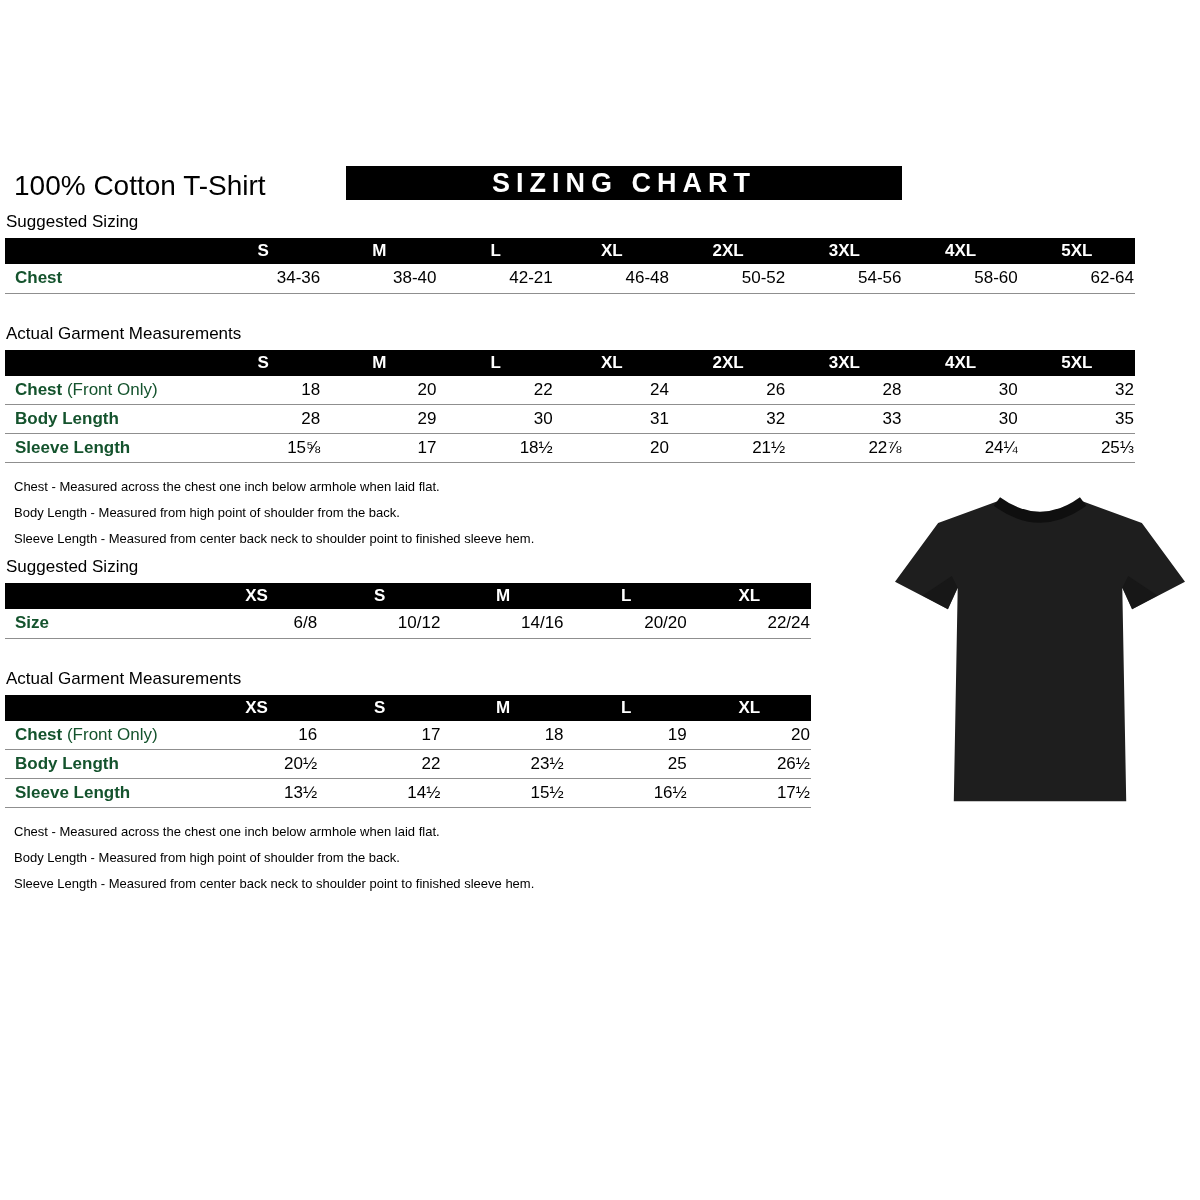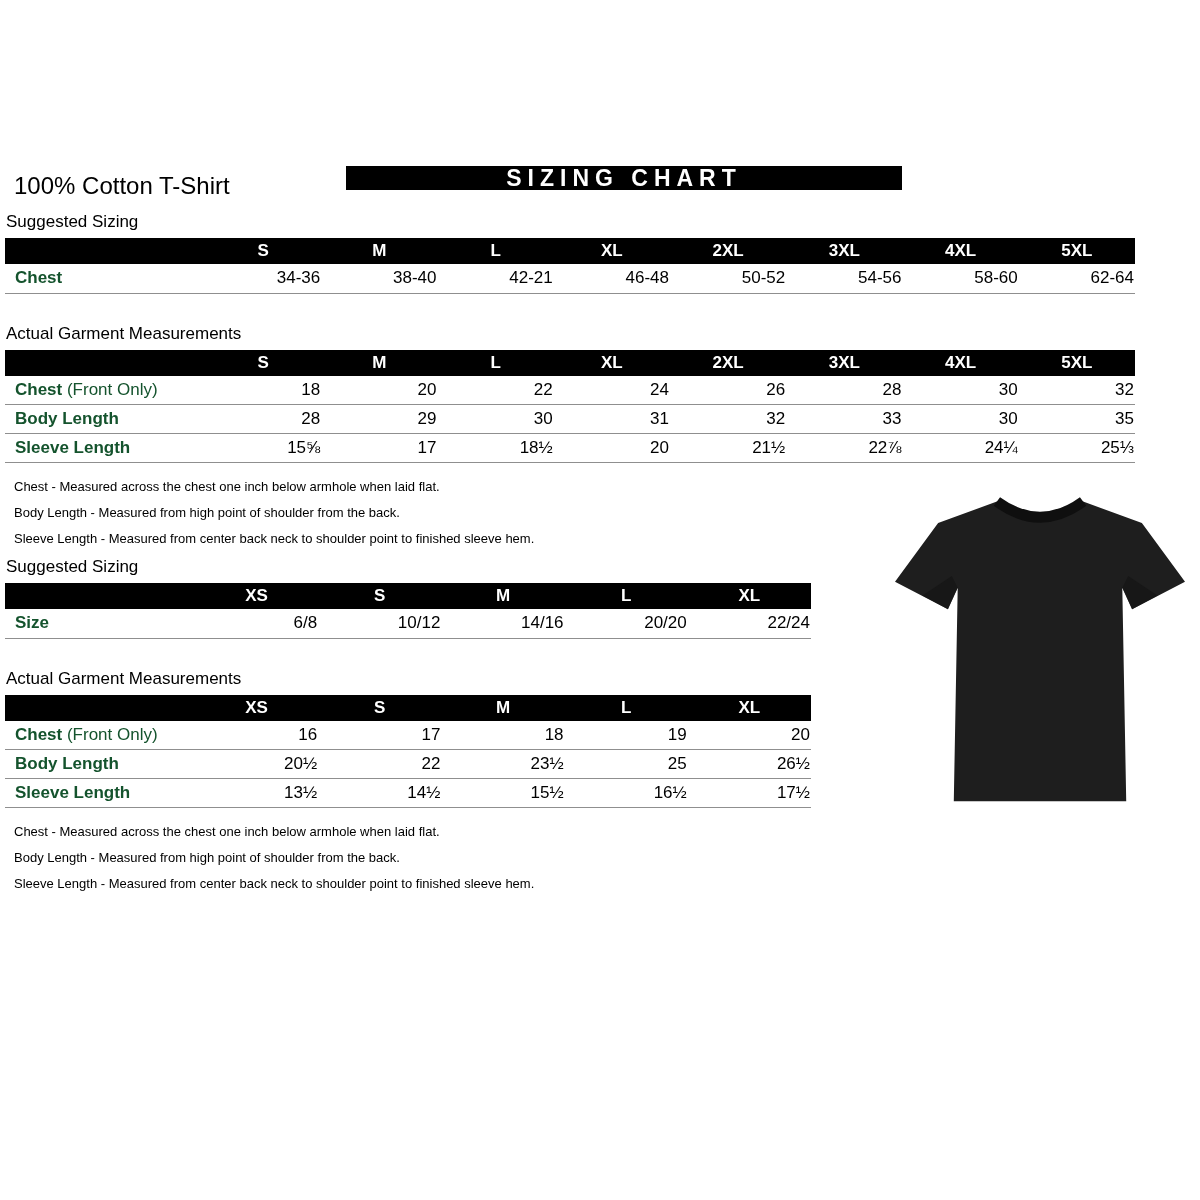--- a/index.html
+++ b/index.html
@@ -6,24 +6,24 @@
   html, body { margin: 0; padding: 0; }
   body {
     width: 1200px; height: 1200px;
     background: #ffffff; color: #000000;
     font-family: "Liberation Sans", sans-serif;
     position: relative; overflow: hidden;
   }
   .page { position: absolute; top: 166px; left: 0; width: 1200px; }
 
   .header-row { position: relative; height: 42px; margin: 0 0 2px 14px; }
-  .title { font-size: 24px; line-height: 40px; }
+  .title { font-size: 28px; line-height: 40px; }
   .banner {
-    position: absolute; top: 0; left: 332px; width: 556px; height: 24px;
-    background: #000; color: #fff; font-weight: bold; font-size: 23px;
+    position: absolute; top: 0; left: 332px; width: 556px; height: 34px;
+    background: #000; color: #fff; font-weight: bold; font-size: 27px;
     letter-spacing: 6px; display: flex; align-items: center; justify-content: center;
   }
 
   .section-label { font-size: 17px; margin: 4px 0 6px 6px; }
   .gap { margin-top: 30px; }
 
   .size-table {
     border-collapse: collapse; table-layout: fixed;
     margin-left: 5px; font-size: 17px;
   }

